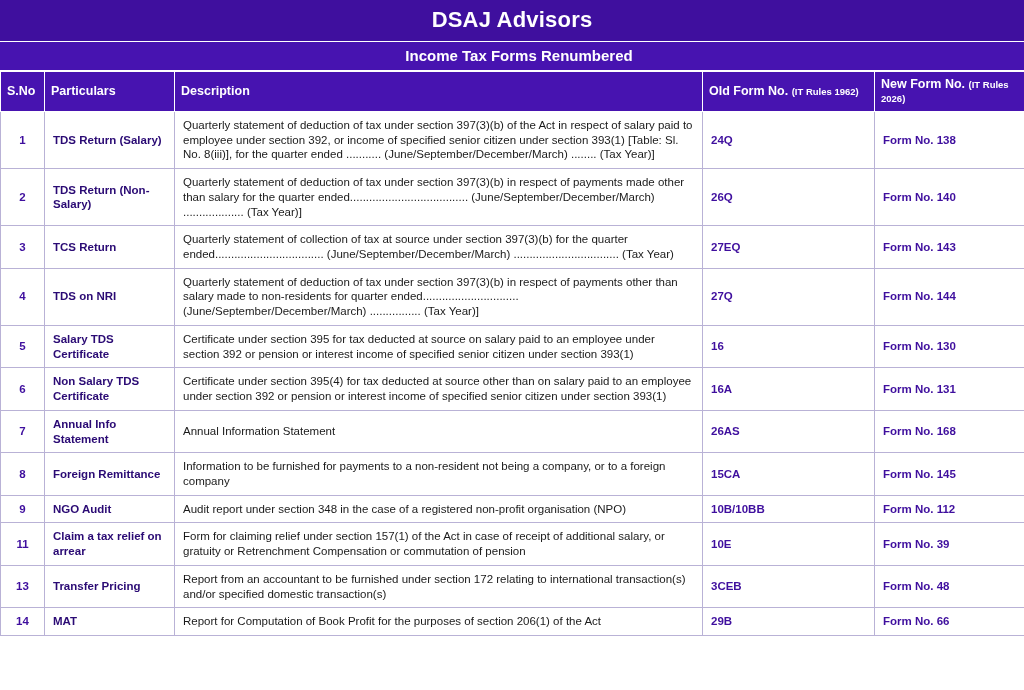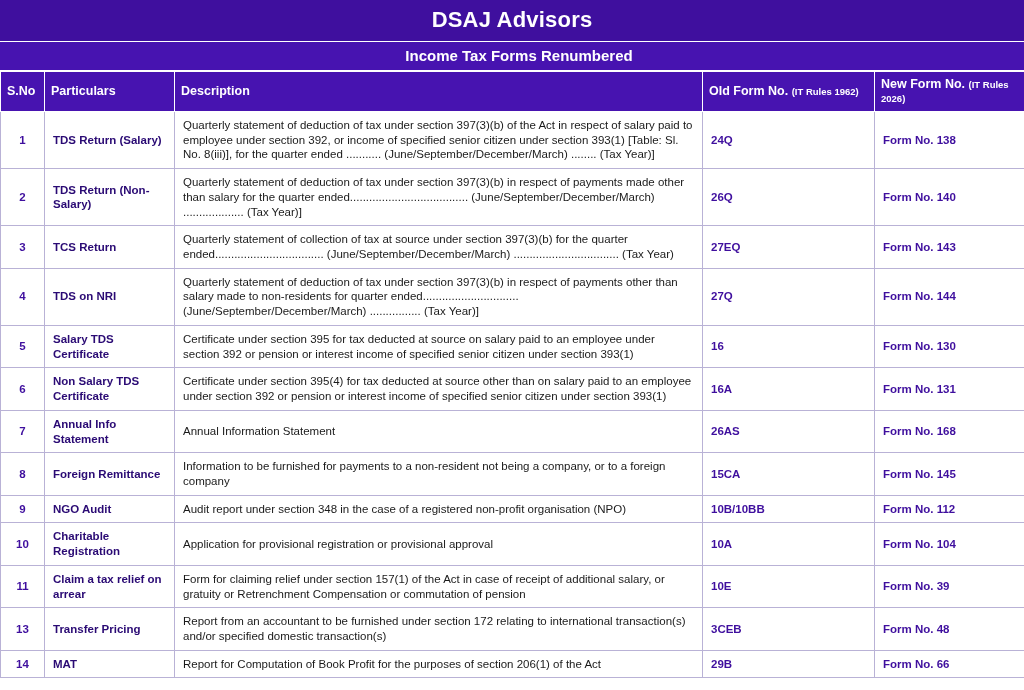--- a/index.html
+++ b/index.html
@@ -192,27 +192,20 @@
           <td class="c-new">Form No. 145</td>
         </tr>
         <tr>
           <td class="c-sno">9</td>
           <td class="c-part">NGO Audit</td>
           <td class="c-desc">Audit report under section 348 in the case of a registered non-profit organisation (NPO)</td>
           <td class="c-old">10B/10BB</td>
           <td class="c-new">Form No. 112</td>
         </tr>
         <tr>
-          <td class="c-sno">10</td>
-          <td class="c-part">Charitable Registration</td>
-          <td class="c-desc">Application for provisional registration or provisional approval</td>
-          <td class="c-old">10A</td>
-          <td class="c-new">Form No. 104</td>
-        </tr>
-        <tr>
           <td class="c-sno">11</td>
           <td class="c-part">Claim a tax relief on arrear</td>
           <td class="c-desc">Form for claiming relief under section 157(1) of the Act in case of receipt of additional salary, or gratuity or Retrenchment Compensation or commutation of pension</td>
           <td class="c-old">10E</td>
           <td class="c-new">Form No. 39</td>
         </tr>
         <tr>
           <td class="c-sno">13</td>
           <td class="c-part">Transfer Pricing</td>
           <td class="c-desc">Report from an accountant to be furnished under section 172 relating to international transaction(s) and/or specified domestic transaction(s)</td>

